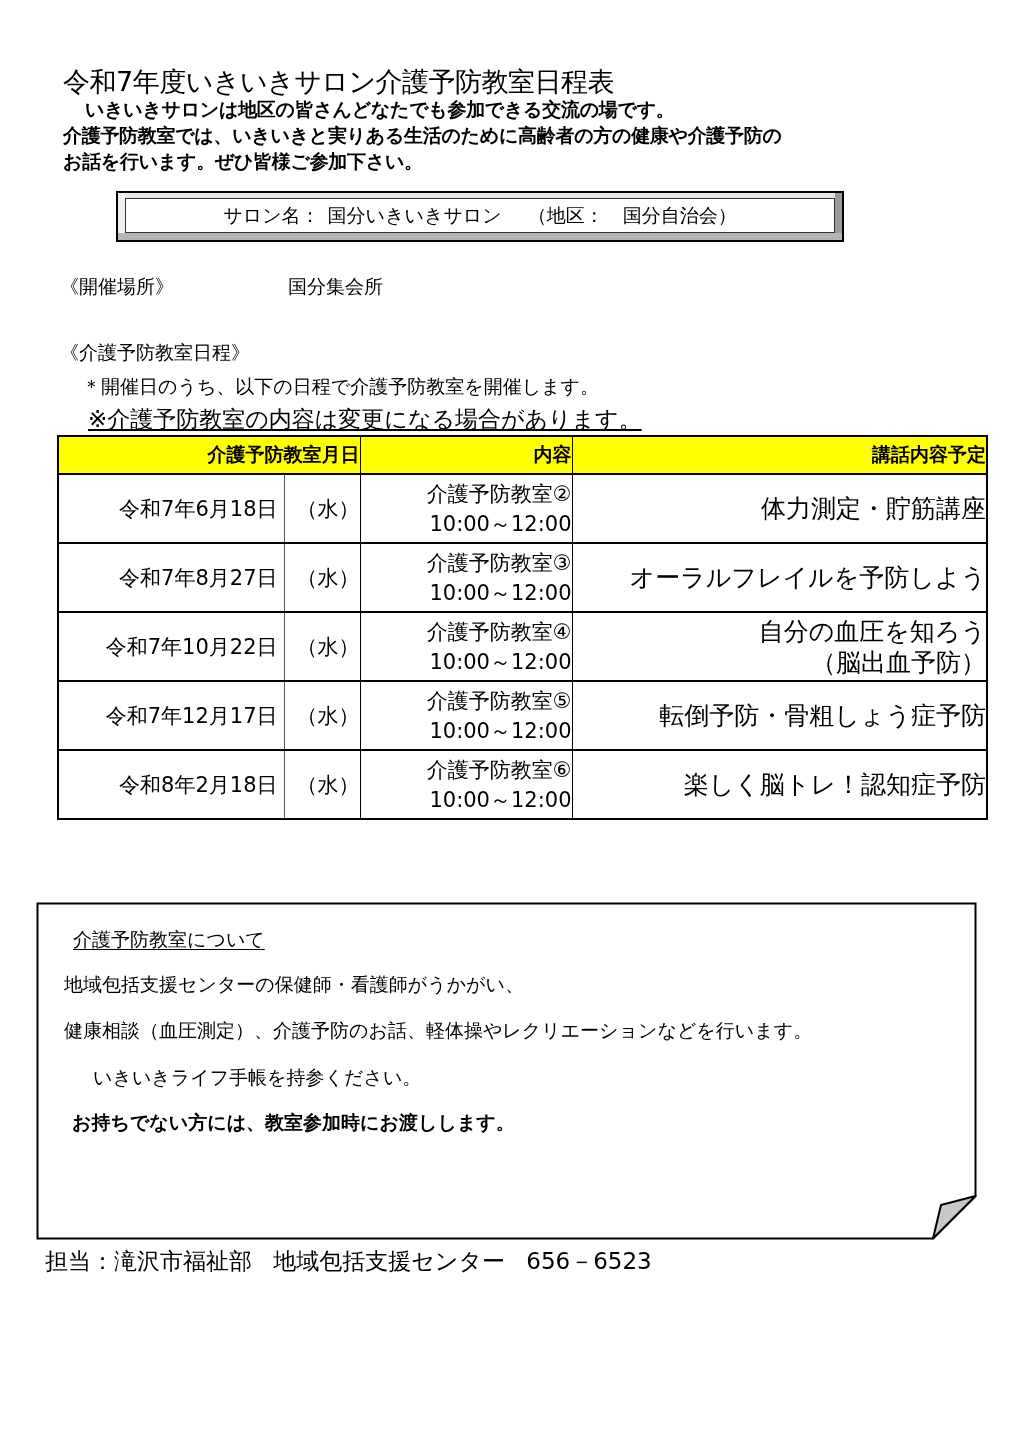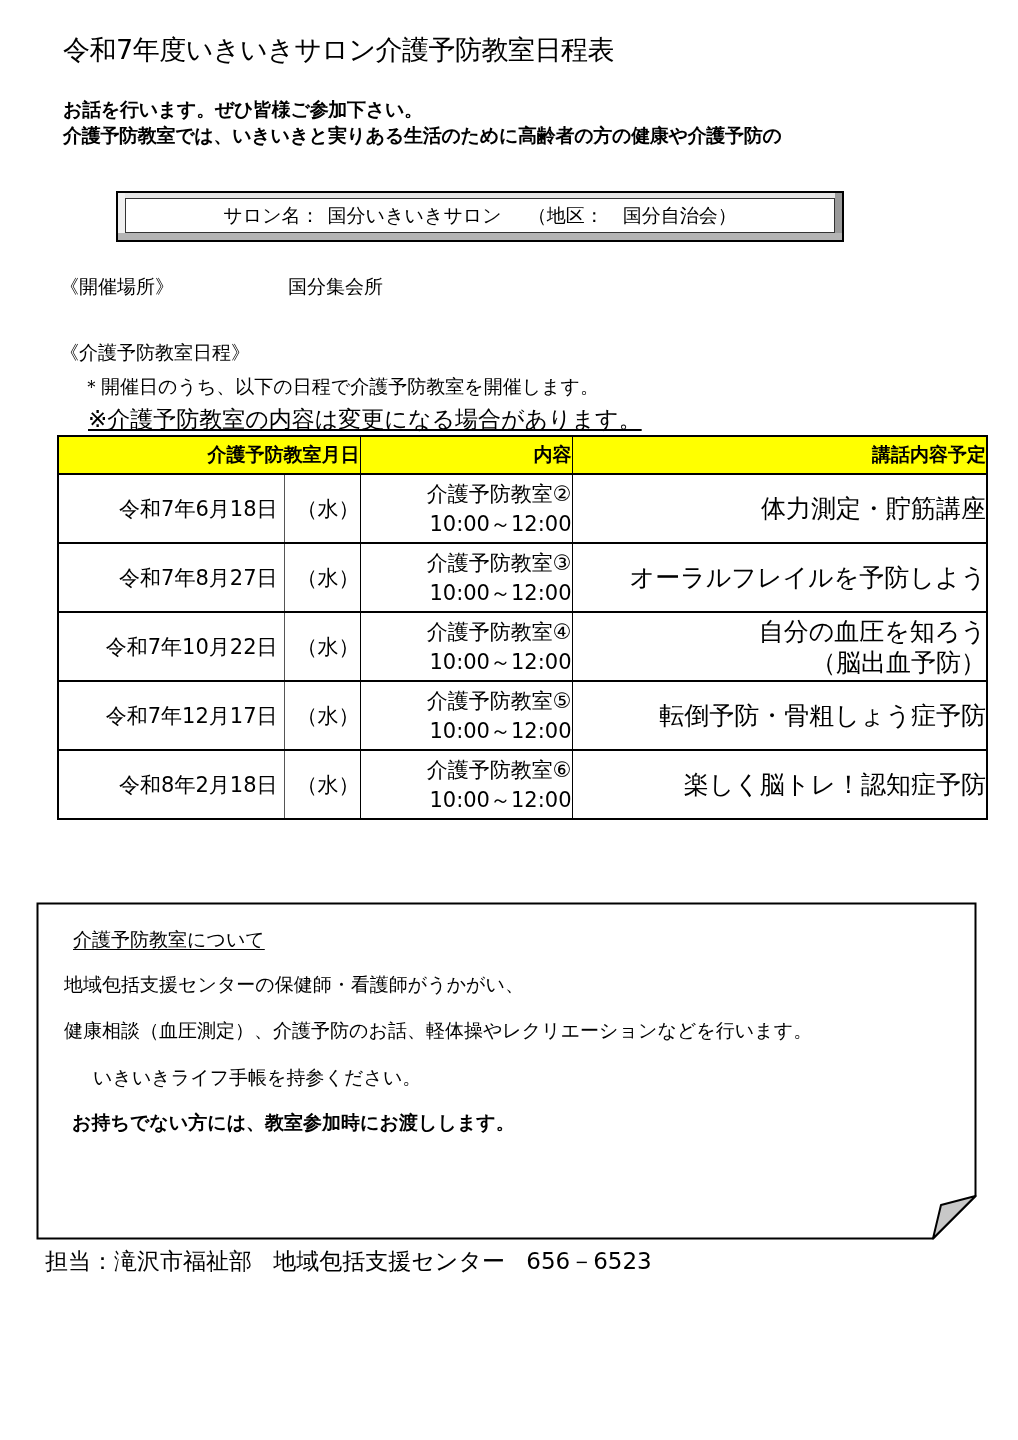--- a/index.html
+++ b/index.html
@@ -11,21 +11,21 @@
       width: 1018px;
       height: 1440px;
       position: relative;
       font-family: "DejaVu Sans", "Liberation Sans", sans-serif;
       color: #000;
       overflow: hidden;
     }
     .abs { position: absolute; white-space: nowrap; }
 
     .title {
-      left: 63px; top: 32px;
+      left: 63px; top: 64px;
       font-size: 27px;
       font-weight: normal;
       letter-spacing: -0.5px;
     }
     .intro {
       left: 63px; top: 96px;
       font-size: 19px;
       font-weight: bold;
       line-height: 26px;
       letter-spacing: -0.3px;
@@ -136,22 +136,23 @@
       font-size: 23px;
     }
     .footer span { margin-right: 14px; }
   </style>
 </head>
 <body>
 
 <div class="abs title">令和7年度いきいきサロン介護予防教室日程表</div>
 
 <div class="abs intro">
+  <div class="indent">いきいきサロンは地区の皆さんどなたでも参加できる交流の場です。</div>
+  <div>介護予防教室では、いきいきと実りある生活のために高齢者の方の健康や介護予防の</div>
   <div>お話を行います。ぜひ皆様ご参加下さい。</div>
-  <div>介護予防教室では、いきいきと実りある生活のために高齢者の方の健康や介護予防の</div>
 </div>
 
 <div class="abs salon-box">
   <div class="bevel-top"></div>
   <div class="bevel-left"></div>
   <div class="bevel-right"></div>
   <div class="bevel-bottom"></div>
   <div class="bevel-inner salon-inner-text">
     <span>サロン名：</span>
     <span>国分いきいきサロン</span>

